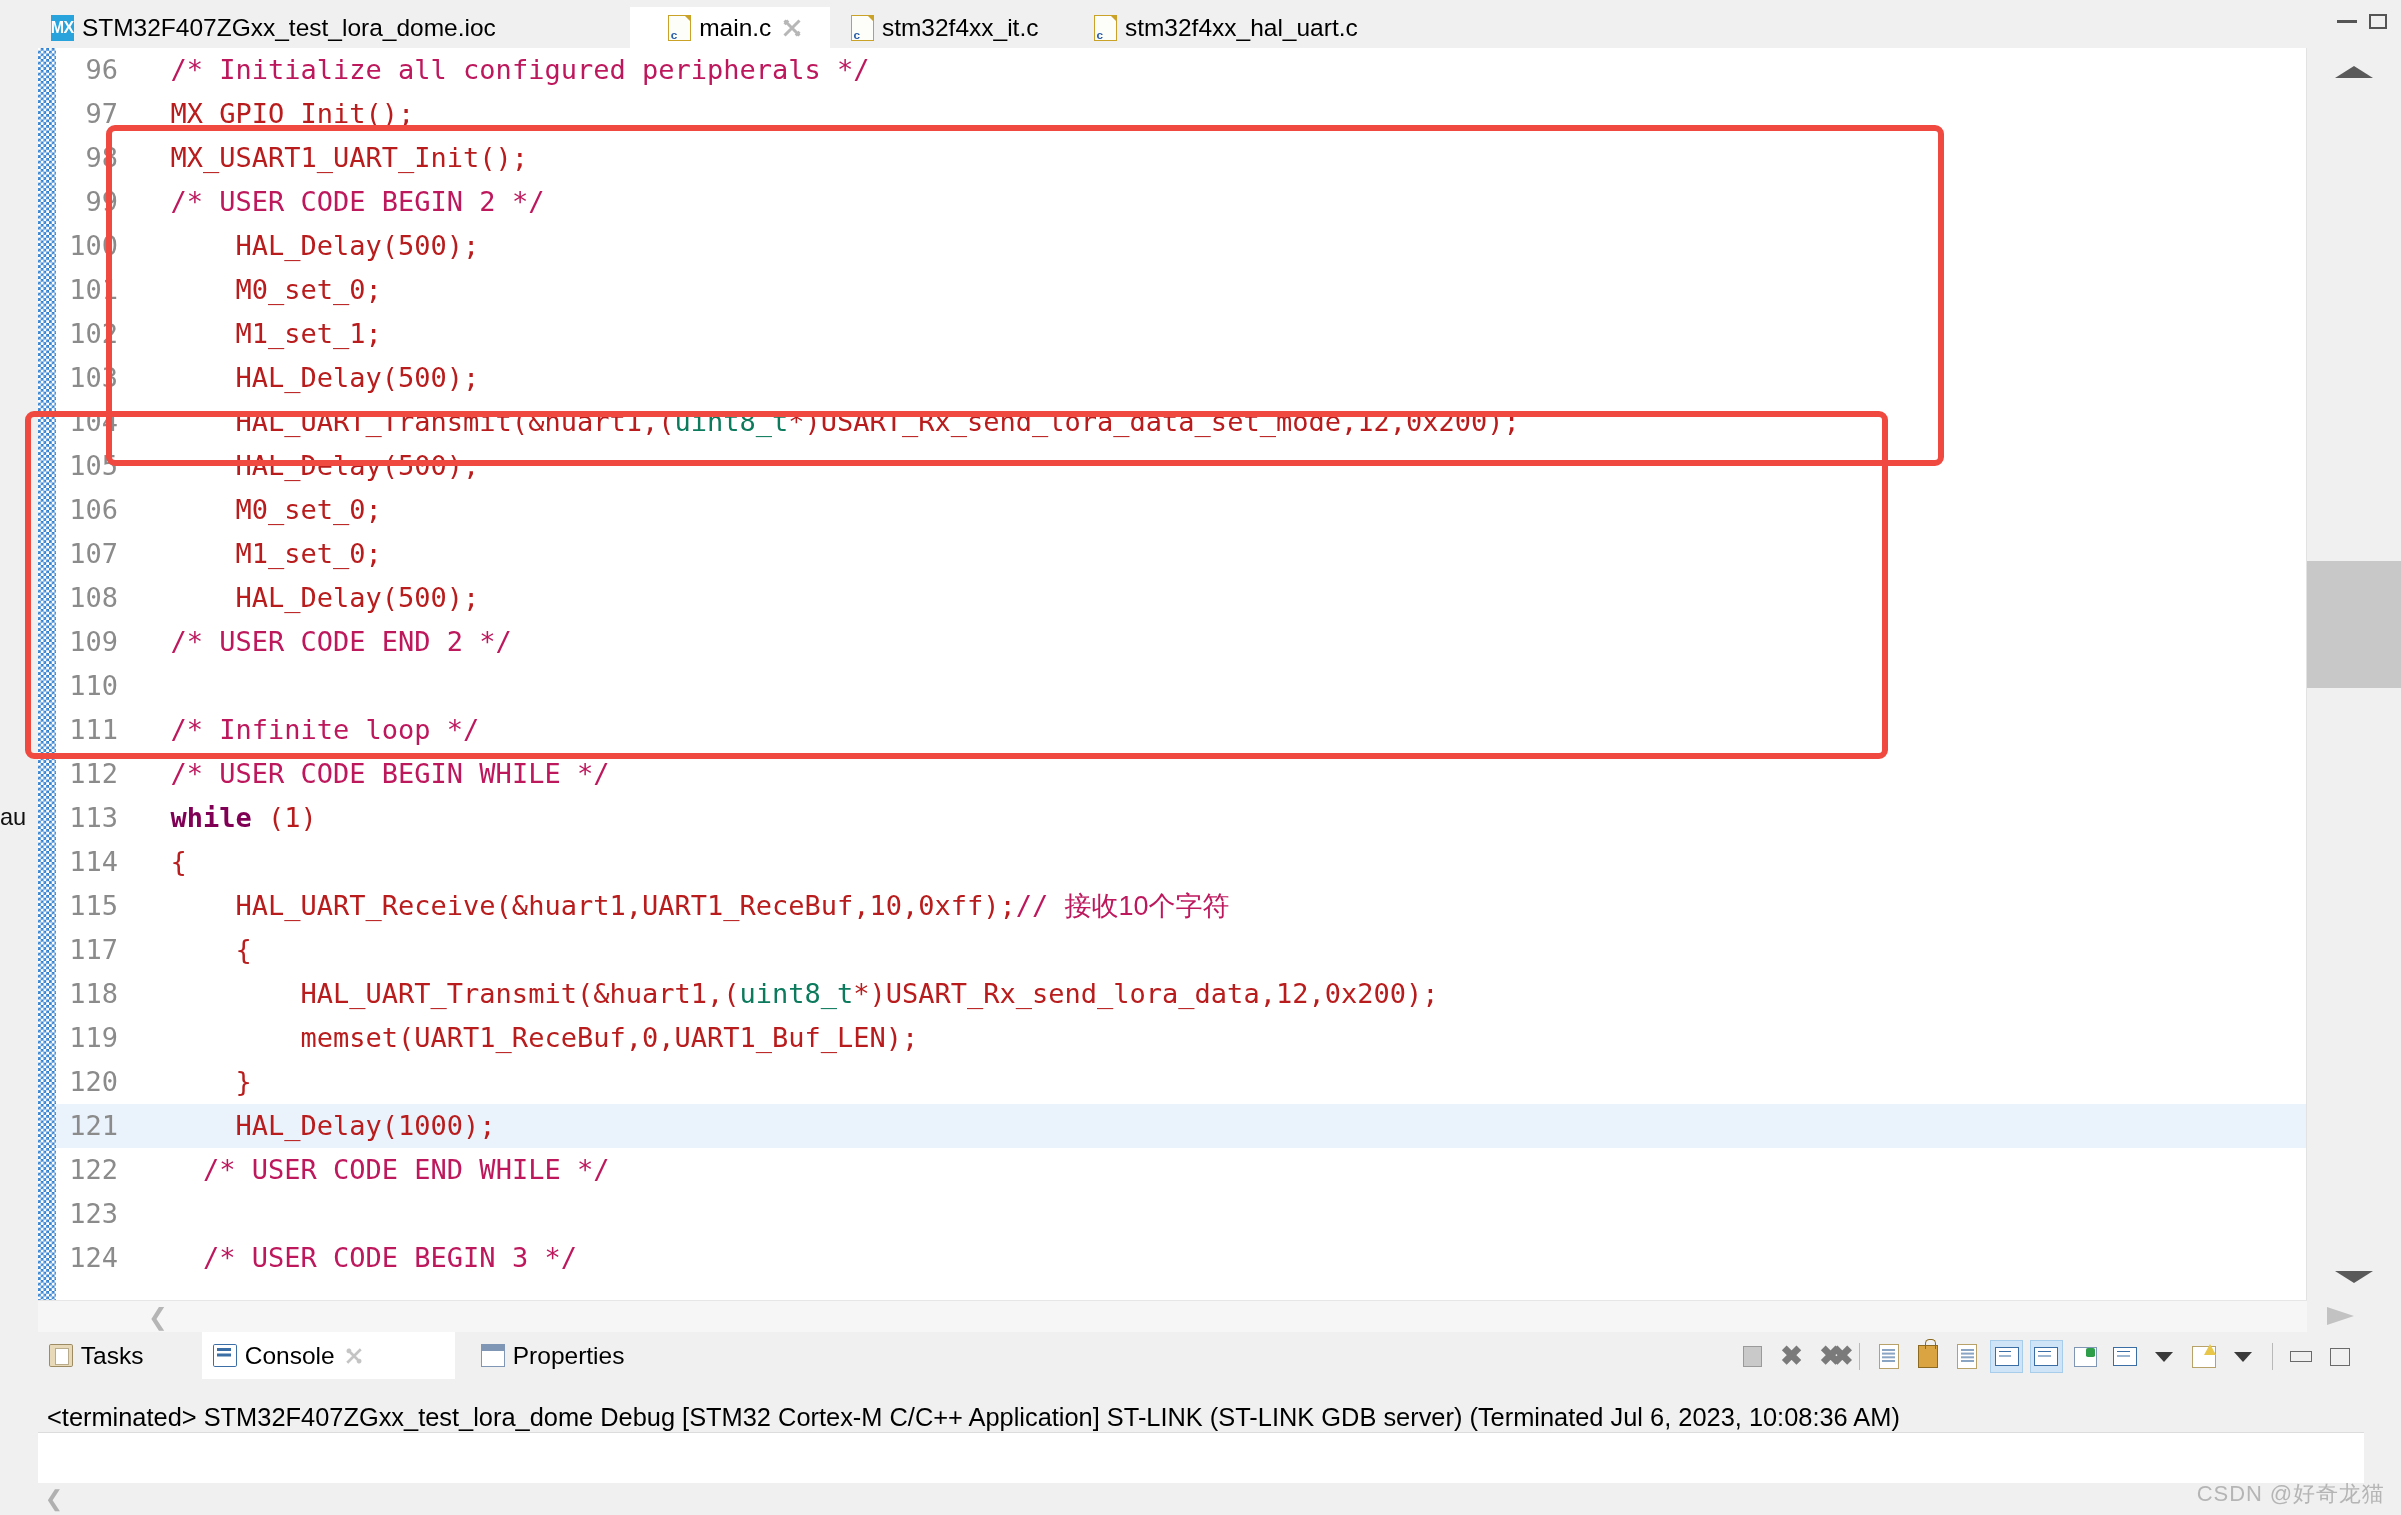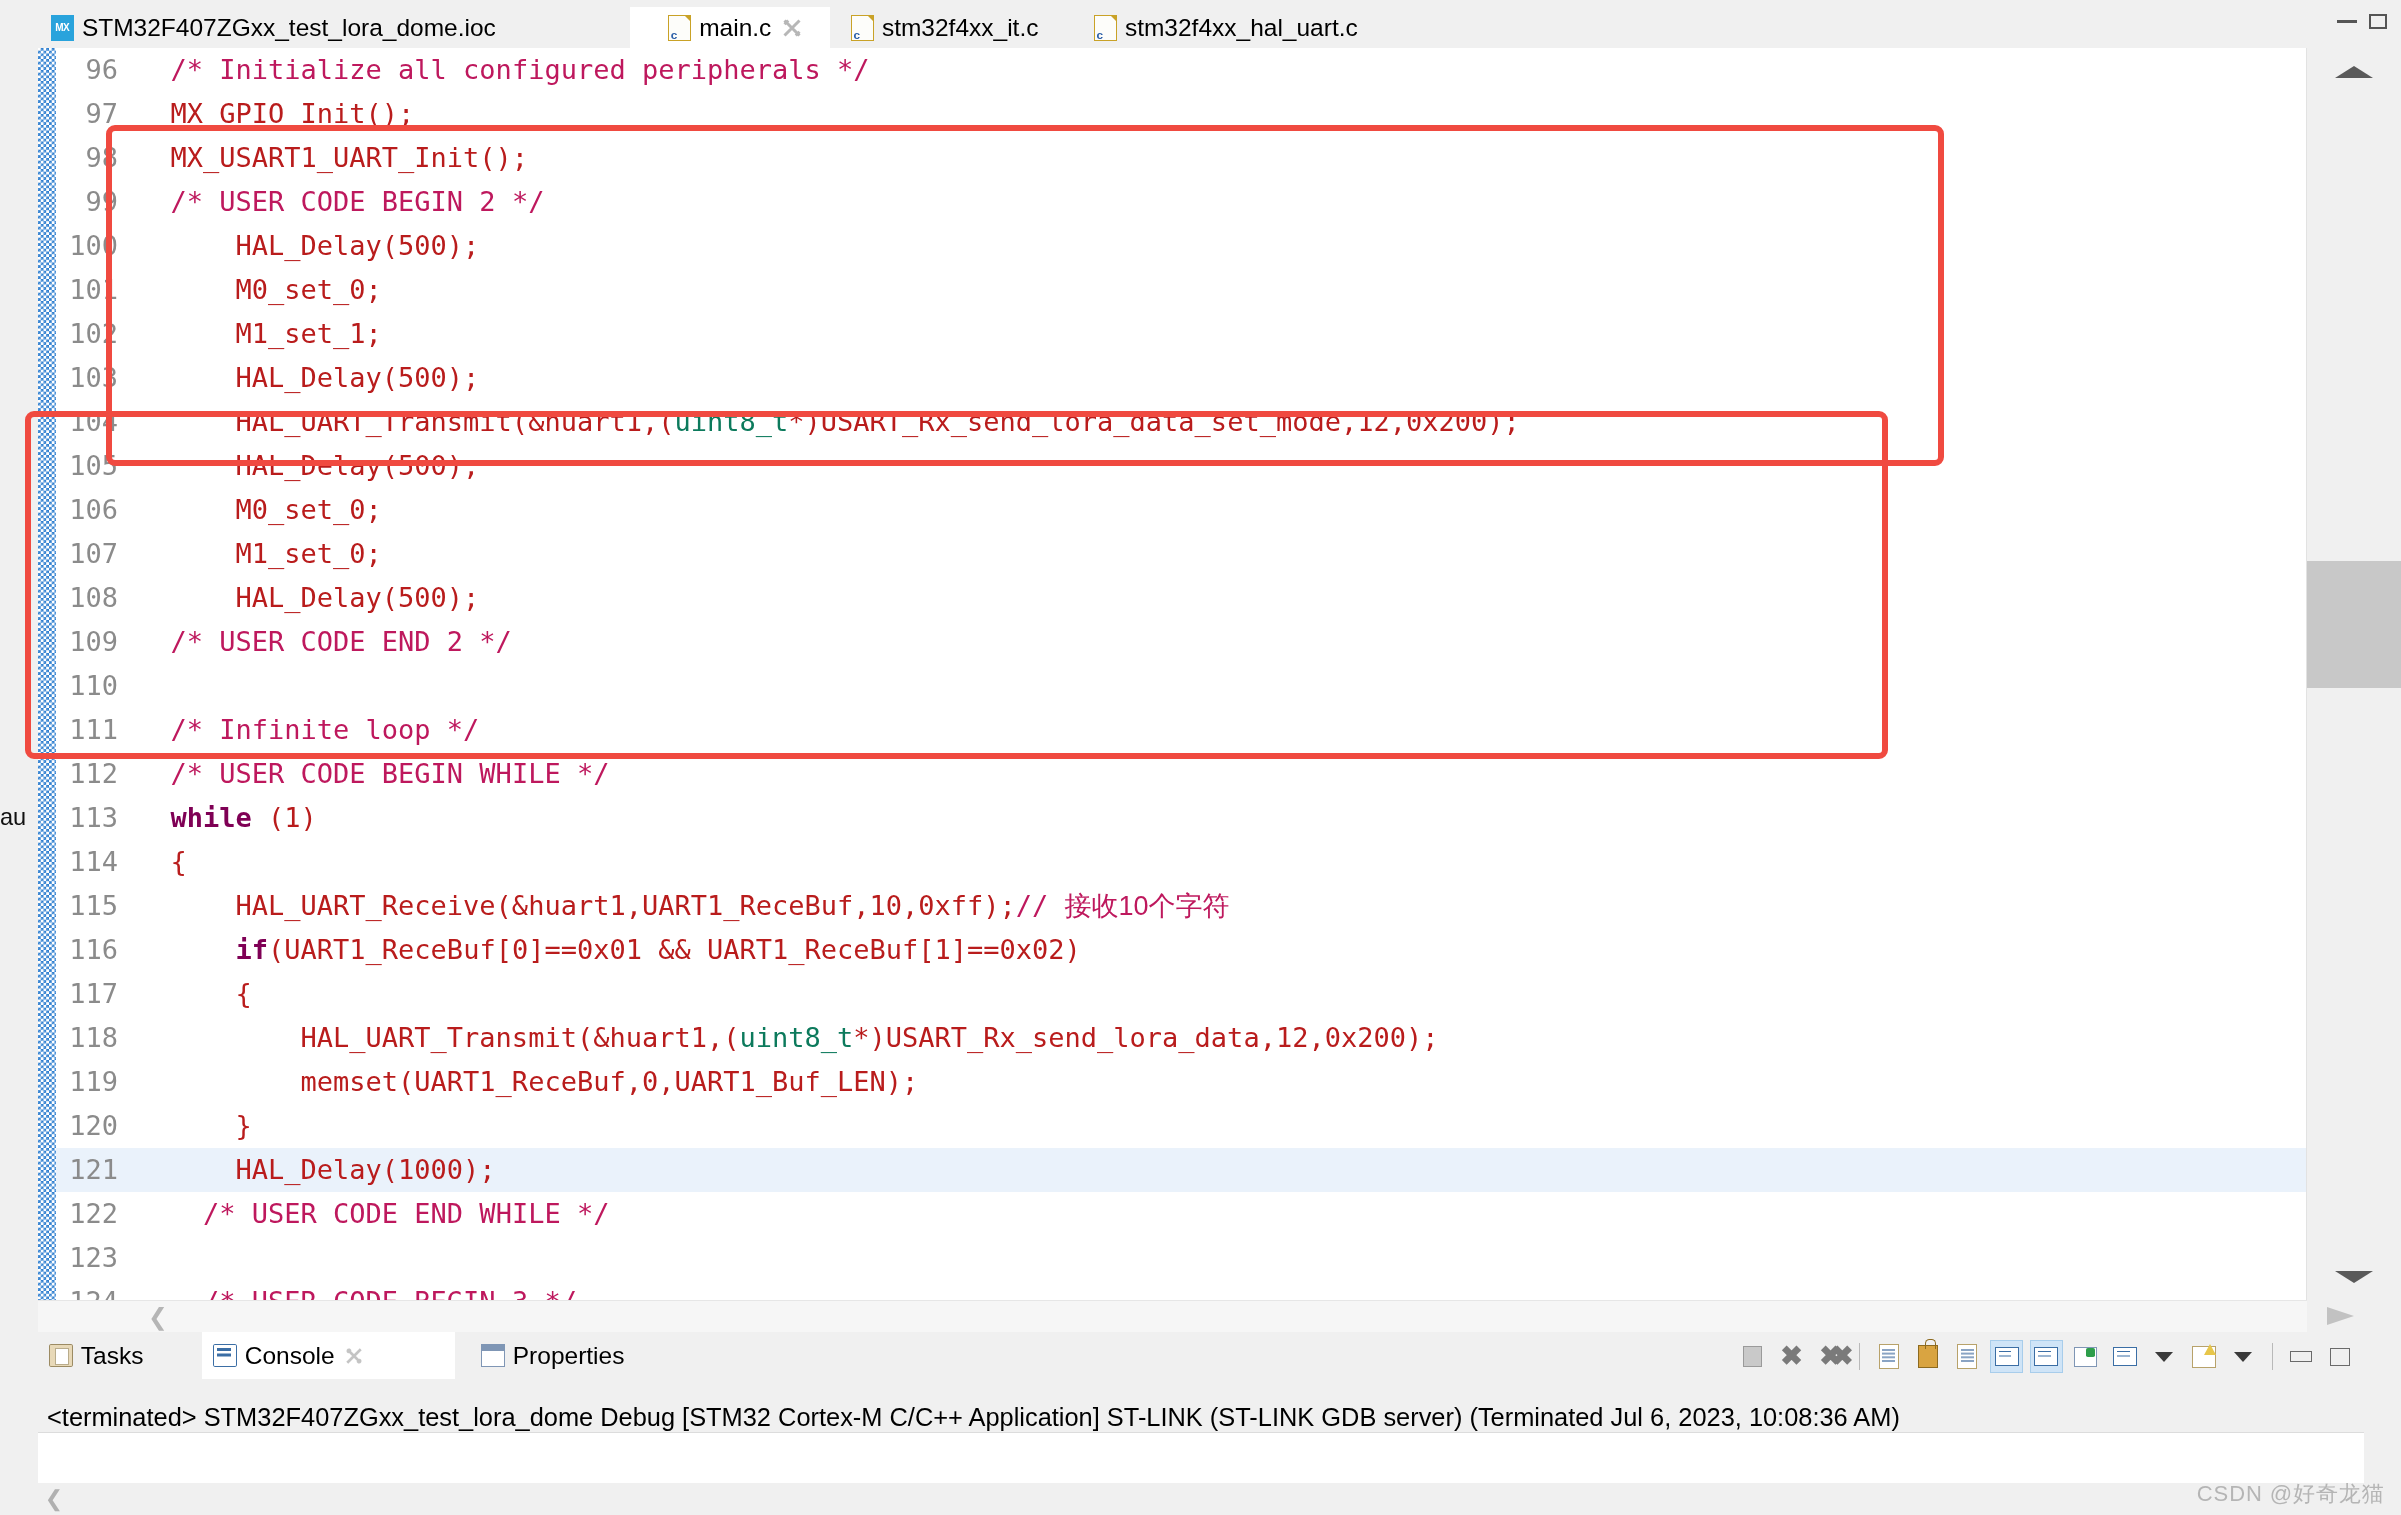--- a/index.html
+++ b/index.html
@@ -45,21 +45,21 @@
     position: relative;
   }
   .tab .tabclose {
     margin-left: 11px; width: 20px; height: 20px; flex: 0 0 auto;
     opacity: .55;
   }
 
   
   .ico-mx {
     background: #29a3dc;
-    color: #fff; font-size: 10px; font-weight: bold;
+    color: #fff; font-size: 16px; font-weight: bold;
     display: flex; align-items: center; justify-content: center;
     letter-spacing: -0.5px;
   }
   
   .ico-c {
     background: #fdfdfa;
     border: 1.4px solid #c9a227;
     border-top-right-radius: 0;
     box-sizing: border-box;
   }
@@ -345,21 +345,20 @@
           <div class="cline"><span class="lnum">106</span><span class="ctext">      M0_set_0;</span></div>
           <div class="cline"><span class="lnum">107</span><span class="ctext">      M1_set_0;</span></div>
           <div class="cline"><span class="lnum">108</span><span class="ctext">      HAL_Delay(500);</span></div>
           <div class="cline"><span class="lnum">109</span><span class="ctext">  </span><span class="tok-com">/* USER CODE END 2 */</span></div>
           <div class="cline"><span class="lnum">110</span><span class="ctext"></span></div>
           <div class="cline"><span class="lnum">111</span><span class="ctext">  </span><span class="tok-com">/* Infinite loop */</span></div>
           <div class="cline"><span class="lnum">112</span><span class="ctext">  </span><span class="tok-com">/* USER CODE BEGIN WHILE */</span></div>
           <div class="cline"><span class="lnum">113</span><span class="ctext">  </span><span class="tok-kw">while</span><span class="ctext"> (1)</span></div>
           <div class="cline"><span class="lnum">114</span><span class="ctext">  {</span></div>
           <div class="cline"><span class="lnum">115</span><span class="ctext">      HAL_UART_Receive(&amp;huart1,UART1_ReceBuf,10,0xff);</span><span class="tok-com">// </span><span class="tok-cn">接收10个字符</span></div>
-          <div class="cline"><span class="lnum">116</span><span class="ctext">      </span><span class="tok-kw">if</span><span class="ctext">(UART1_ReceBuf[0]==0x01 &amp;&amp; UART1_ReceBuf[1]==0x02)</span></div>
           <div class="cline"><span class="lnum">117</span><span class="ctext">      {</span></div>
           <div class="cline"><span class="lnum">118</span><span class="ctext">          HAL_UART_Transmit(&amp;huart1,(</span><span class="tok-type">uint8_t</span><span class="ctext">*)USART_Rx_send_lora_data,12,0x200);</span></div>
           <div class="cline"><span class="lnum">119</span><span class="ctext">          memset(UART1_ReceBuf,0,UART1_Buf_LEN);</span></div>
           <div class="cline"><span class="lnum">120</span><span class="ctext">      }</span></div>
           <div class="cline current"><span class="lnum">121</span><span class="ctext">      HAL_Delay(1000);</span></div>
           <div class="cline"><span class="lnum">122</span><span class="ctext">    </span><span class="tok-com">/* USER CODE END WHILE */</span></div>
           <div class="cline"><span class="lnum">123</span><span class="ctext"></span></div>
           <div class="cline"><span class="lnum">124</span><span class="ctext">    </span><span class="tok-com">/* USER CODE BEGIN 3 */</span></div>
         </div>
     </div>

